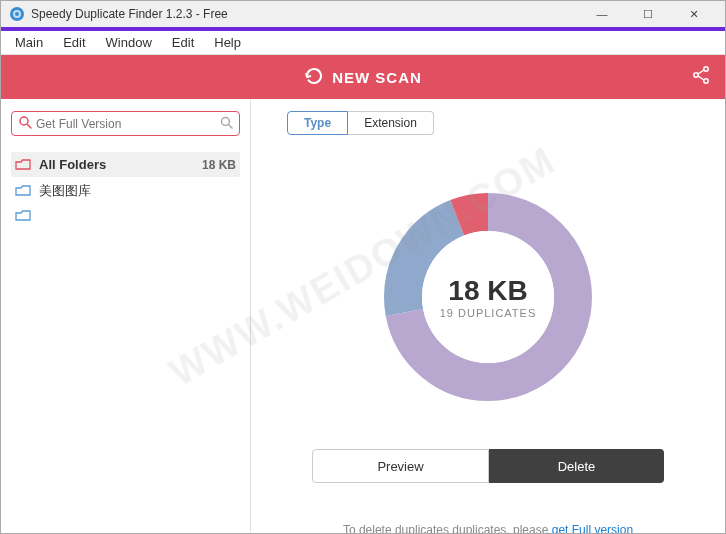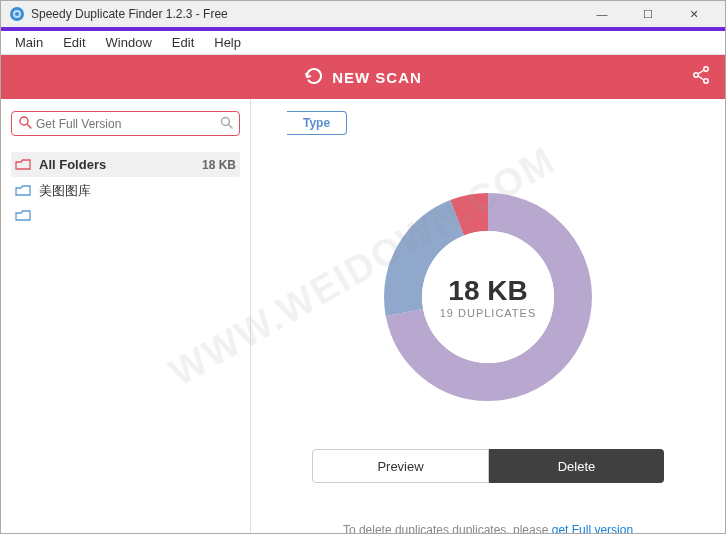--- a/index.html
+++ b/index.html
@@ -365,20 +365,21 @@
           </svg>
         </span>
         <span class="folder-size"></span>
       </li>
     </ul>
   </div>
 
   <div id="right-panel">
     <div id="tab-row">
       <button class="tab-btn active">Type</button>
+      <button class="tab-btn">Extension</button>
     </div>
 
     <div id="chart-container">
       <svg id="donut-svg" viewBox="0 0 240 240">
 
         <circle cx="120" cy="120" r="85" fill="none" stroke="#b8a8d0" stroke-width="38" stroke-dasharray="384.3 149.5" stroke-dashoffset="0" transform="rotate(-90 120 120)"></circle>
         <circle cx="120" cy="120" r="85" fill="none" stroke="#8fa8cc" stroke-width="38" stroke-dasharray="117.4 416.4" stroke-dashoffset="-384.3" transform="rotate(-90 120 120)"></circle>
         <circle cx="120" cy="120" r="85" fill="none" stroke="#e06070" stroke-width="38" stroke-dasharray="32.0 501.8" stroke-dashoffset="-501.7" transform="rotate(-90 120 120)"></circle>
         <circle cx="120" cy="120" r="66" fill="#fff"></circle>
       </svg>

